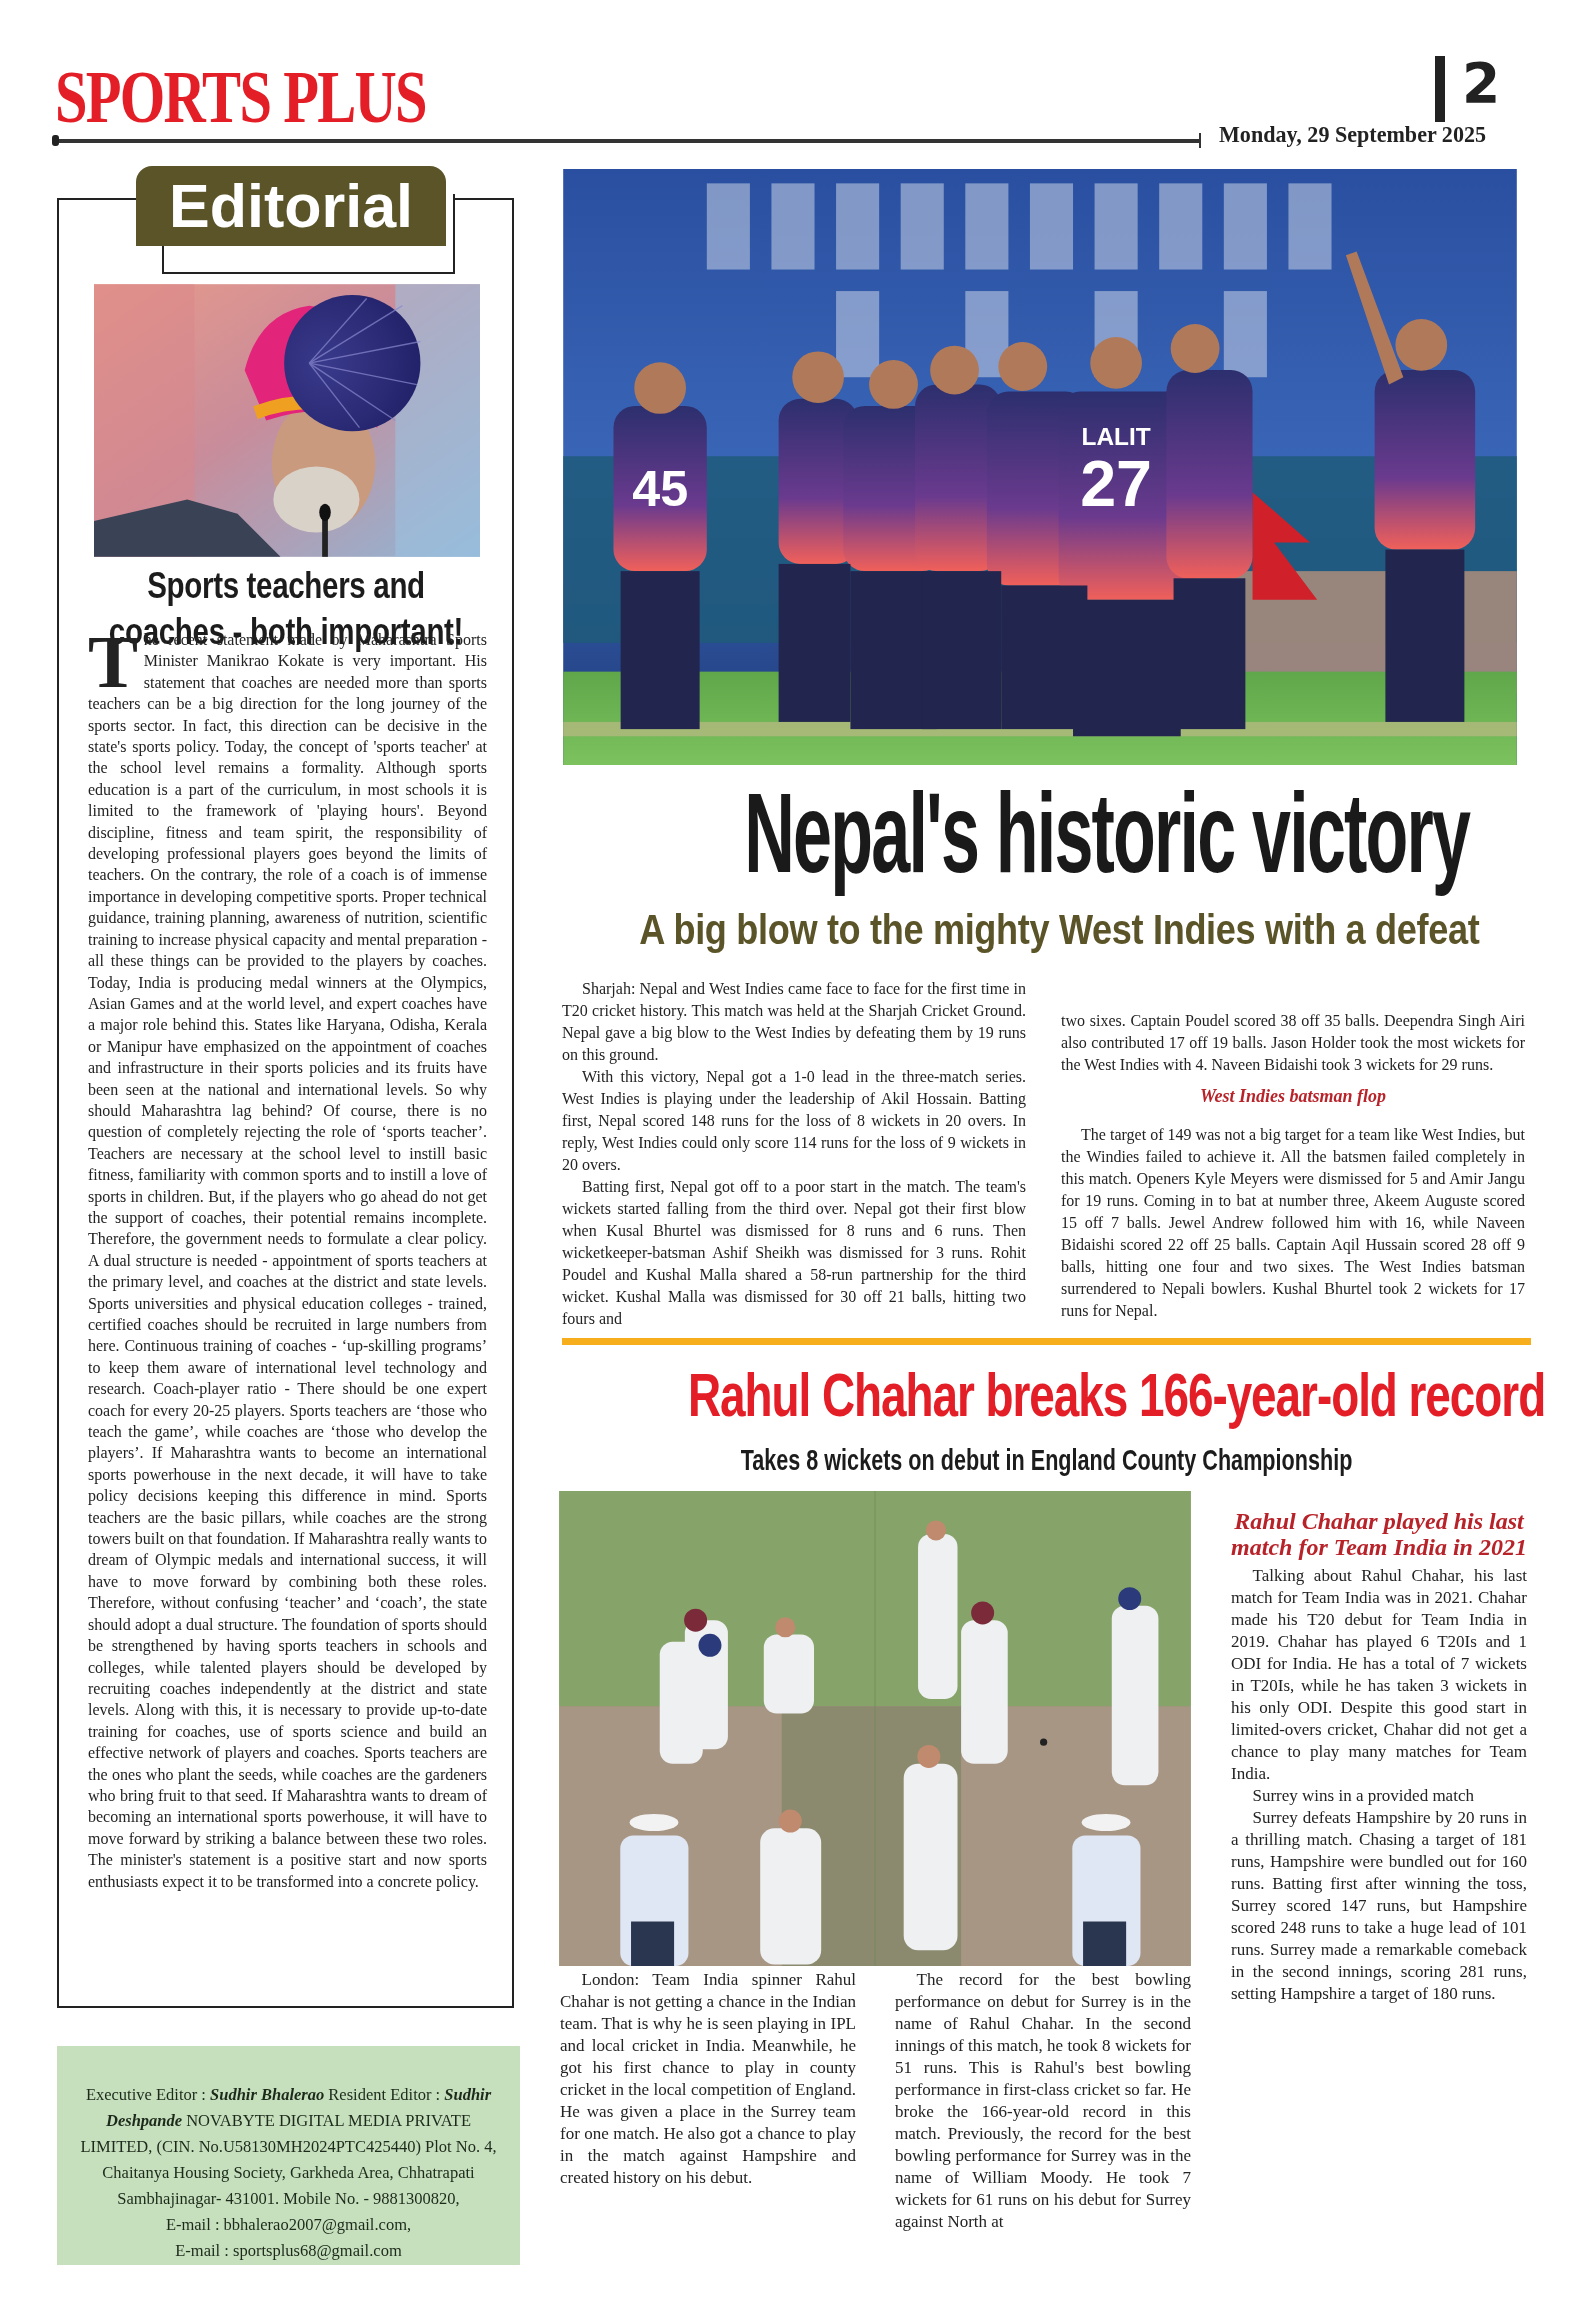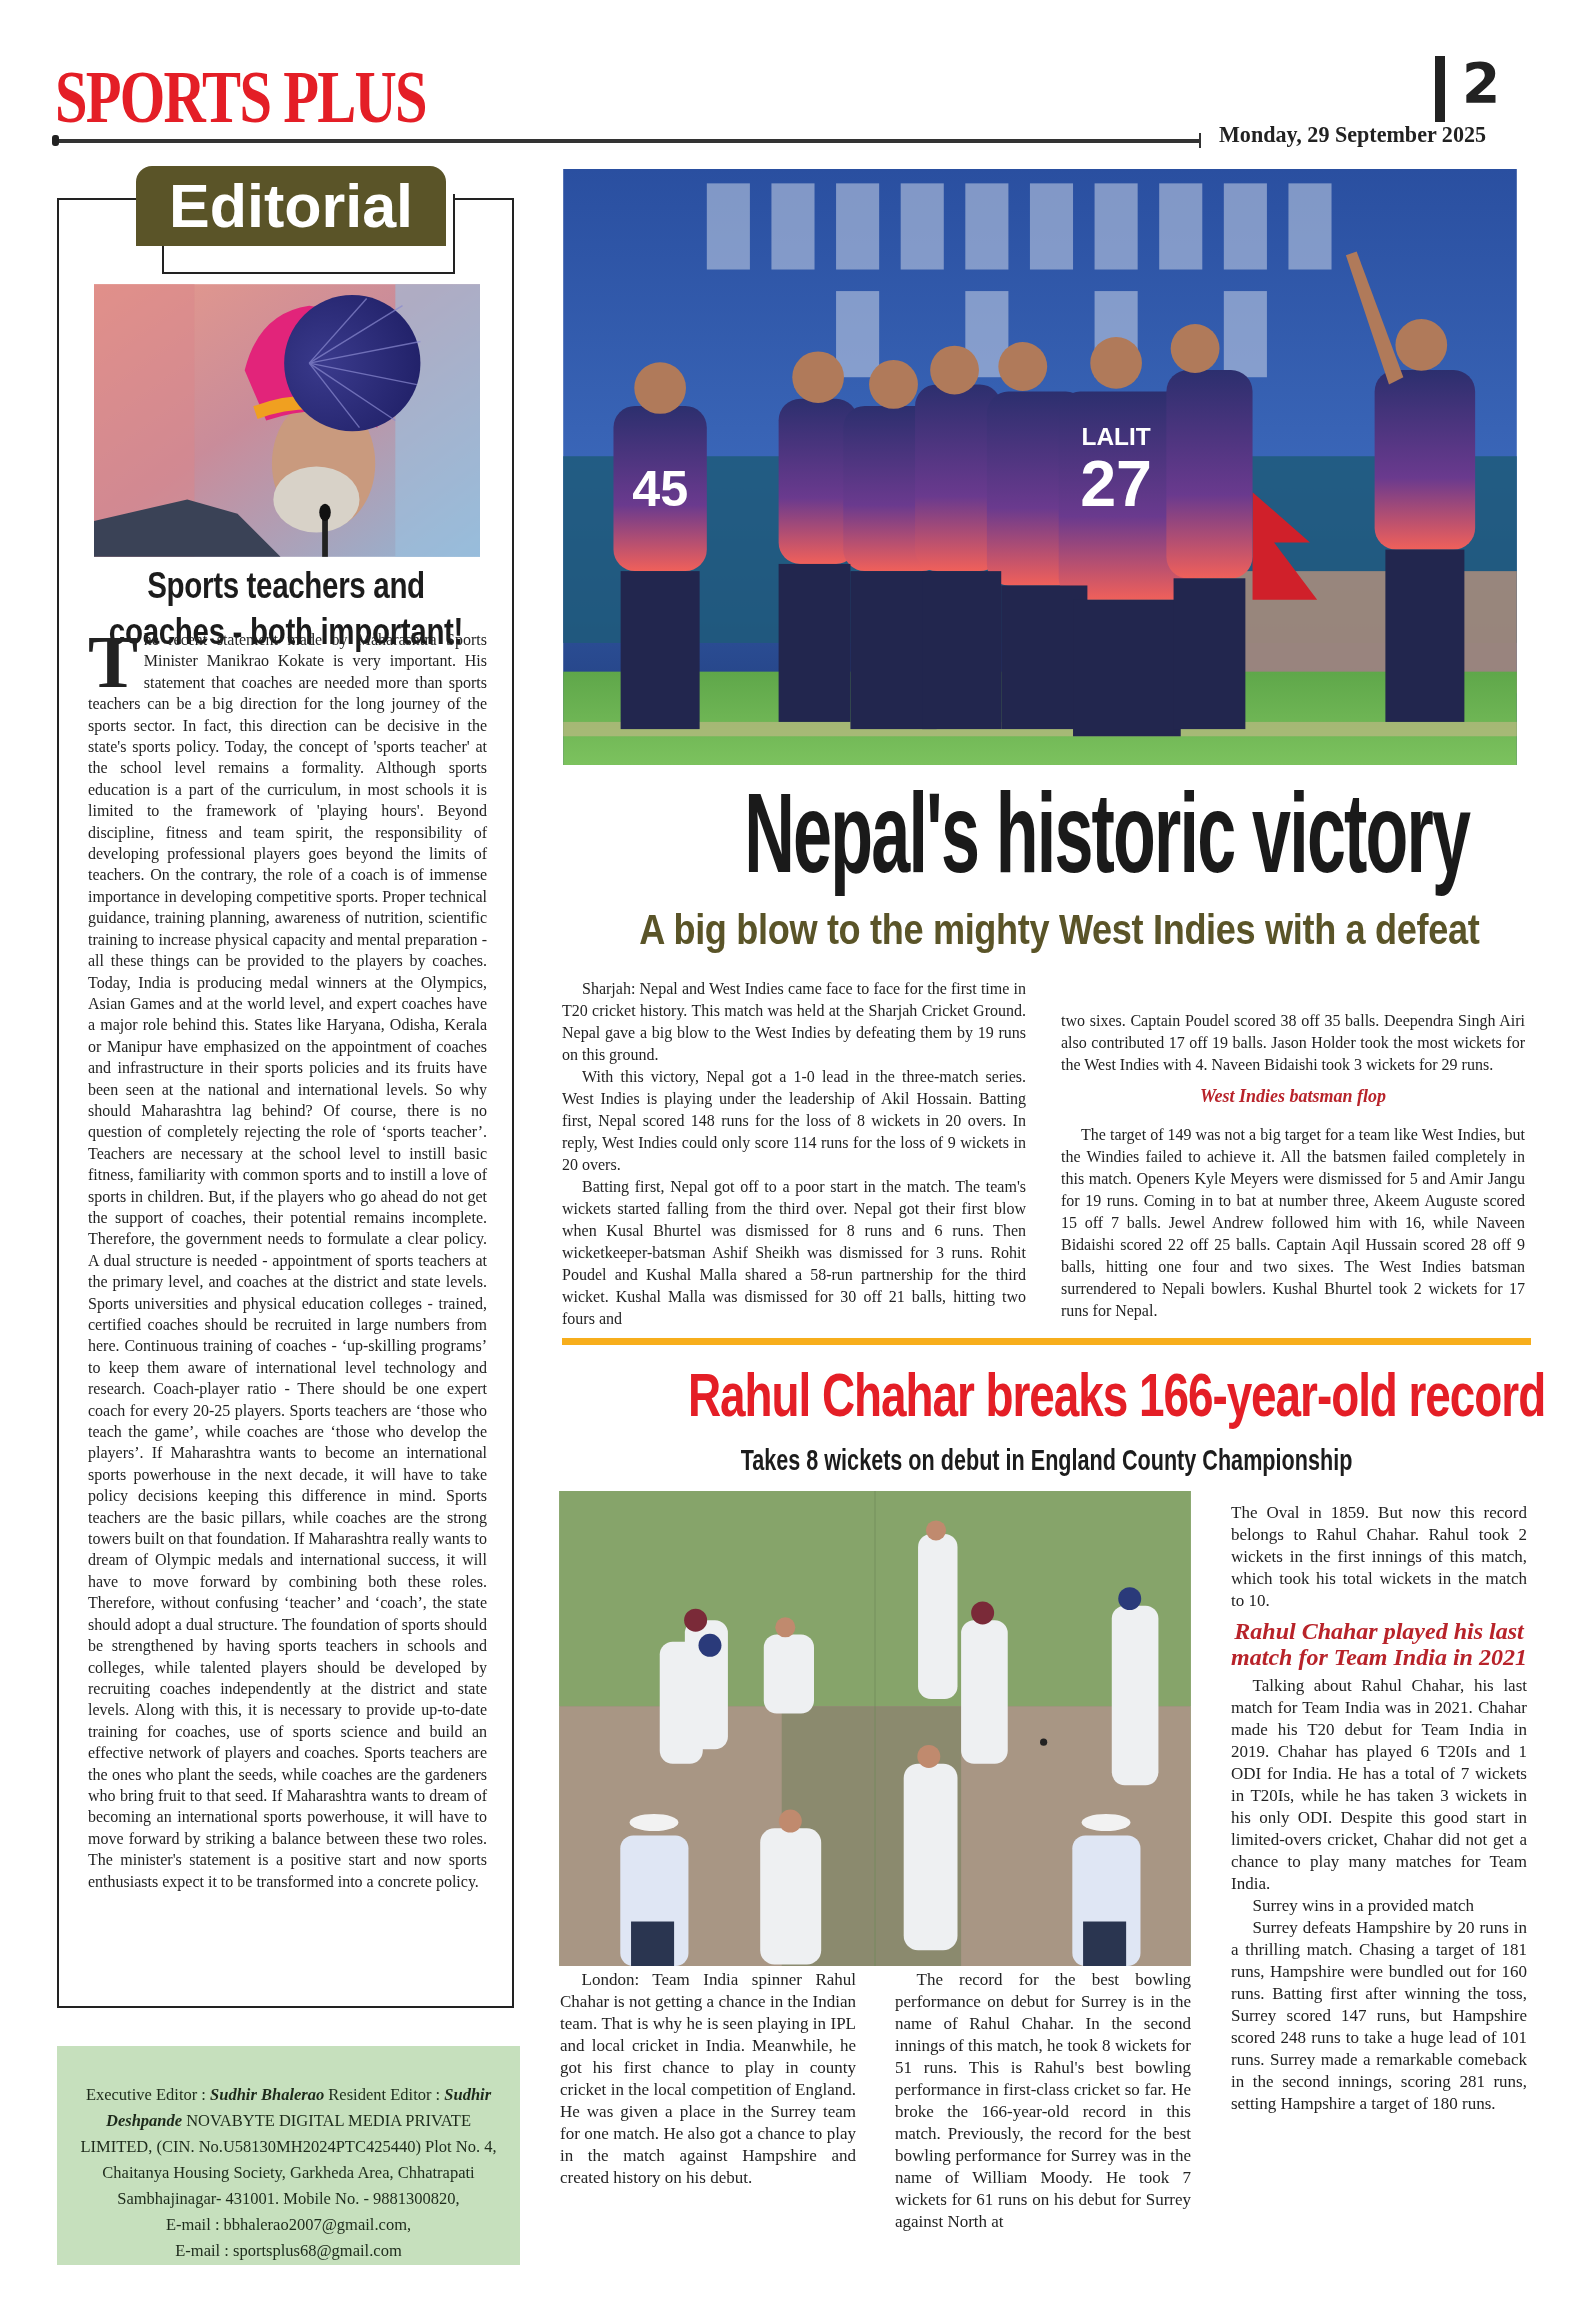--- a/index.html
+++ b/index.html
@@ -251,19 +251,18 @@
   </svg>
 </div>
 
 <div class="rahul-col rahul-col-1">
   <p>London: Team India spinner Rahul Chahar is not getting a chance in the Indian team. That is why he is seen playing in IPL and local cricket in India. Meanwhile, he got his first chance to play in county cricket in the local competition of England. He was given a place in the Surrey team for one match. He also got a chance to play in the match against Hampshire and created history on his debut.</p>
 </div>
 <div class="rahul-col rahul-col-2">
   <p>The record for the best bowling performance on debut for Surrey is in the name of Rahul Chahar. In the second innings of this match, he took 8 wickets for 51 runs. This is Rahul's best bowling performance in first-class cricket so far. He broke the 166-year-old record in this match. Previously, the record for the best bowling performance for Surrey was in the name of William Moody. He took 7 wickets for 61 runs on his debut for Surrey against North at</p>
 </div>
 <div class="rahul-col rahul-col-3">
-  <p class="noindent">The Oval in 1859. But now this record belongs to Rahul Chahar. Rahul took 2 wickets in the first innings of this match, which took his total wickets in the match to 10.</p>
   <p class="subhead-red">Rahul Chahar played his last match for Team India in 2021</p>
   <p>Talking about Rahul Chahar, his last match for Team India was in 2021. Chahar made his T20 debut for Team India in 2019. Chahar has played 6 T20Is and 1 ODI for India. He has a total of 7 wickets in T20Is, while he has taken 3 wickets in his only ODI. Despite this good start in limited-overs cricket, Chahar did not get a chance to play many matches for Team India.</p>
   <p>Surrey wins in a provided match</p>
   <p>Surrey defeats Hampshire by 20 runs in a thrilling match. Chasing a target of 181 runs, Hampshire were bundled out for 160 runs. Batting first after winning the toss, Surrey scored 147 runs, but Hampshire scored 248 runs to take a huge lead of 101 runs. Surrey made a remarkable comeback in the second innings, scoring 281 runs, setting Hampshire a target of 180 runs.</p>
 </div>
 
 
 </body></html>

